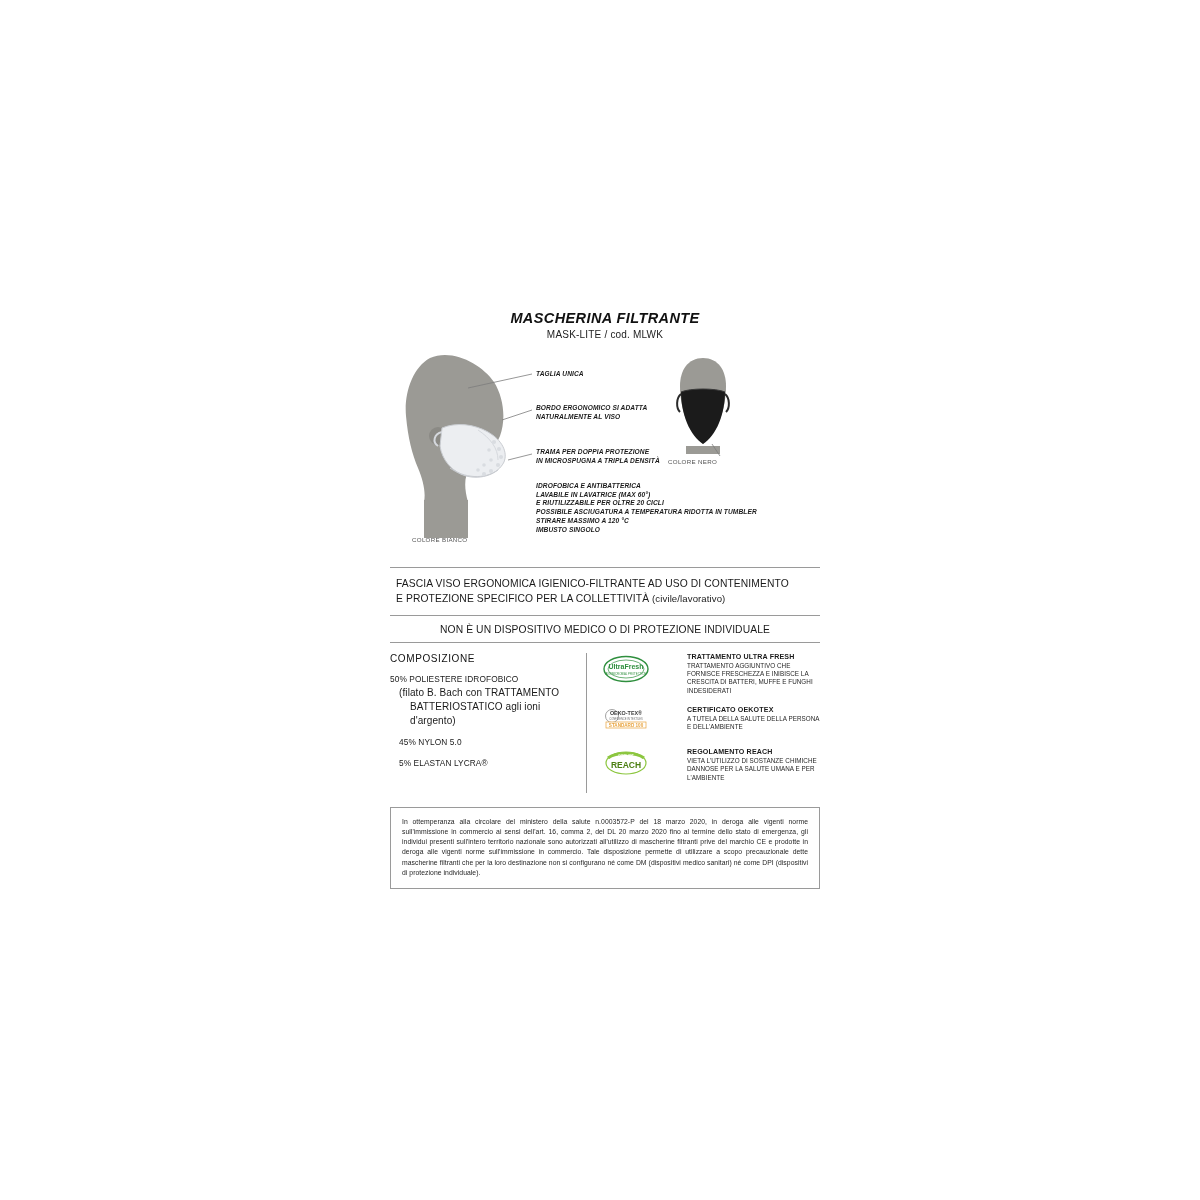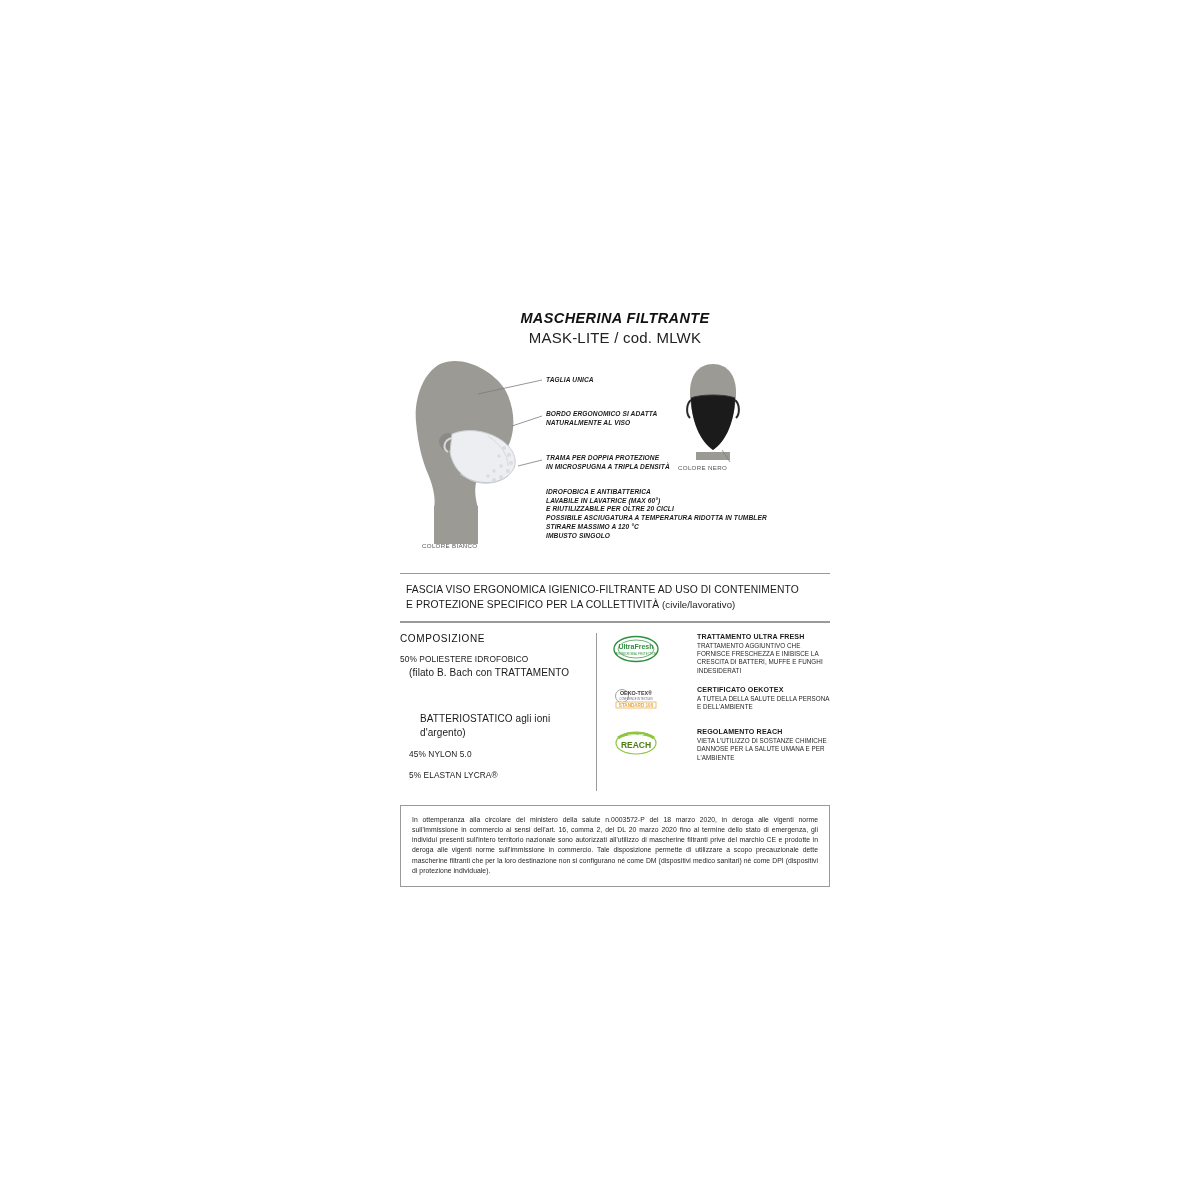--- a/index.html
+++ b/index.html
@@ -10,36 +10,36 @@
   body {
     width: 1200px;
     height: 1200px;
     font-family: "Liberation Sans", sans-serif;
     color: #1a1a1a;
     position: relative;
     overflow: hidden;
   }
   .sheet {
     position: absolute;
-    left: 400px;
+    left: 390px;
     top: 310px;
     width: 430px;
   }
 
   
   .title-block { text-align: center; }
   .title {
     font-size: 14.5px;
     font-weight: bold;
     font-style: italic;
     letter-spacing: 0.4px;
     color: #111;
   }
   .subtitle {
-    font-size: 15px;
+    font-size: 10px;
     margin-top: 3px;
     letter-spacing: 0.2px;
     color: #222;
   }
 
   
   .illus {
     position: relative;
     height: 205px;
     margin-top: 8px;
@@ -263,31 +263,32 @@
 
   <div class="rule"></div>
   <div class="statement">
     <div>FASCIA VISO ERGONOMICA IGIENICO-FILTRANTE AD USO DI CONTENIMENTO</div>
     <div>
       <span>E PROTEZIONE SPECIFICO PER LA COLLETTIVITÀ</span>
       <span class="light">(civile/lavorativo)</span>
     </div>
   </div>
   <div class="rule" style="margin-top:0;"></div>
+  <div class="statement2">NON È UN DISPOSITIVO MEDICO O DI PROTEZIONE INDIVIDUALE</div>
   <div class="rule" style="margin-top:0;"></div>
 
   <div class="two-col">
 
     <div class="col-left">
       <div class="comp-title">COMPOSIZIONE</div>
 
       <div class="comp-line">
         <span>50% POLIESTERE IDROFOBICO</span>
         <span class="sub">(filato B. Bach con TRATTAMENTO</span>
-        <span class="sub" style="padding-left:20px;margin-top:32px;">BATTERIOSTATICO agli ioni d'argento)</span>
+        <span class="sub" style="padding-left:20px;">BATTERIOSTATICO agli ioni d'argento)</span>
       </div>
 
       <div class="comp-line comp-indent">
         <span>45% NYLON 5.0</span>
       </div>
 
       <div class="comp-line comp-indent">
         <span>5%  ELASTAN LYCRA®</span>
       </div>
     </div>

